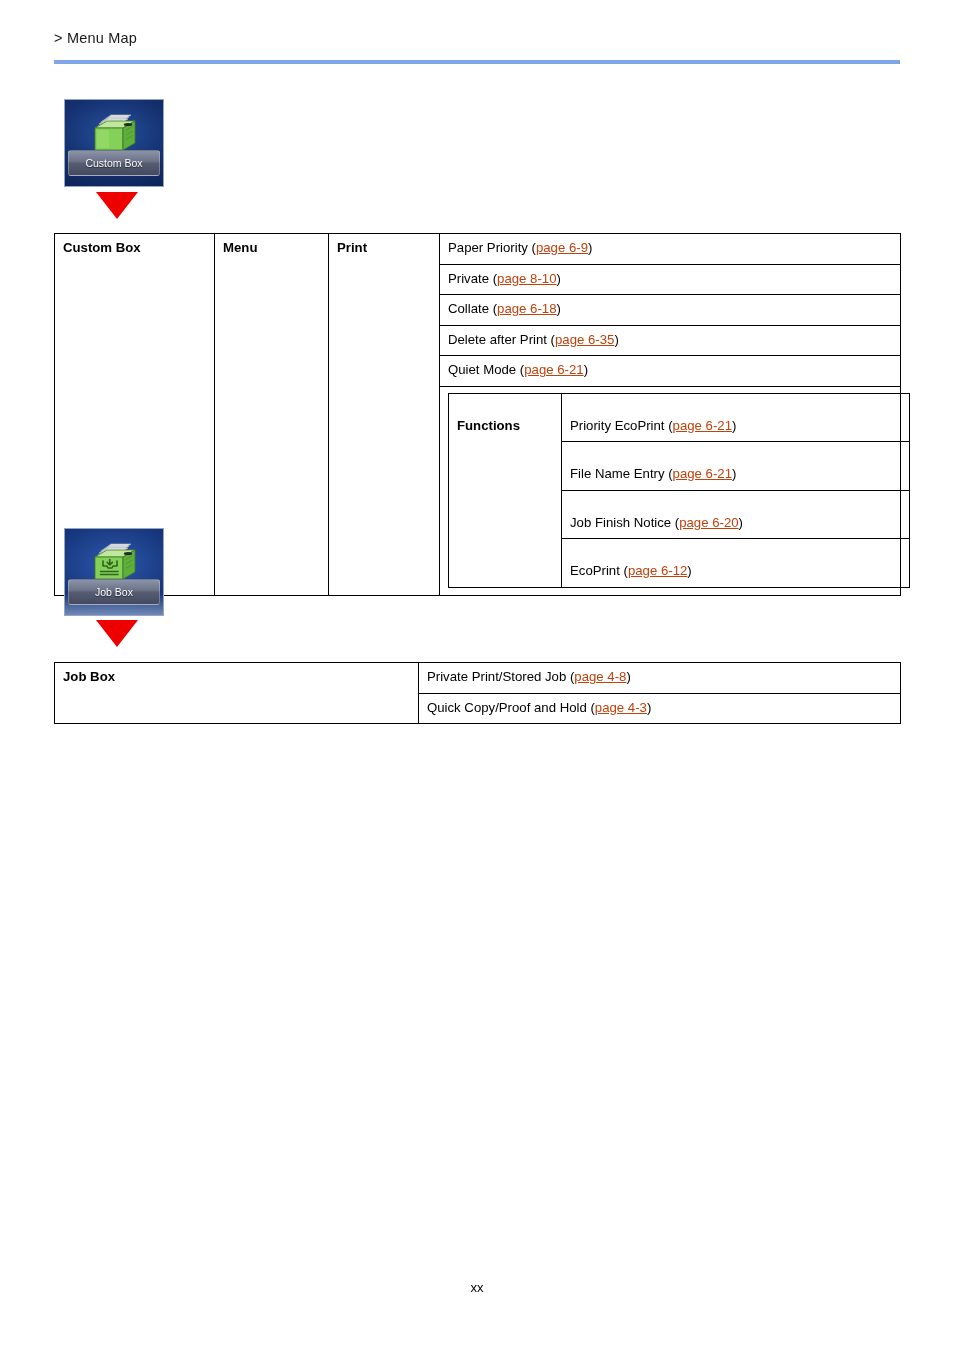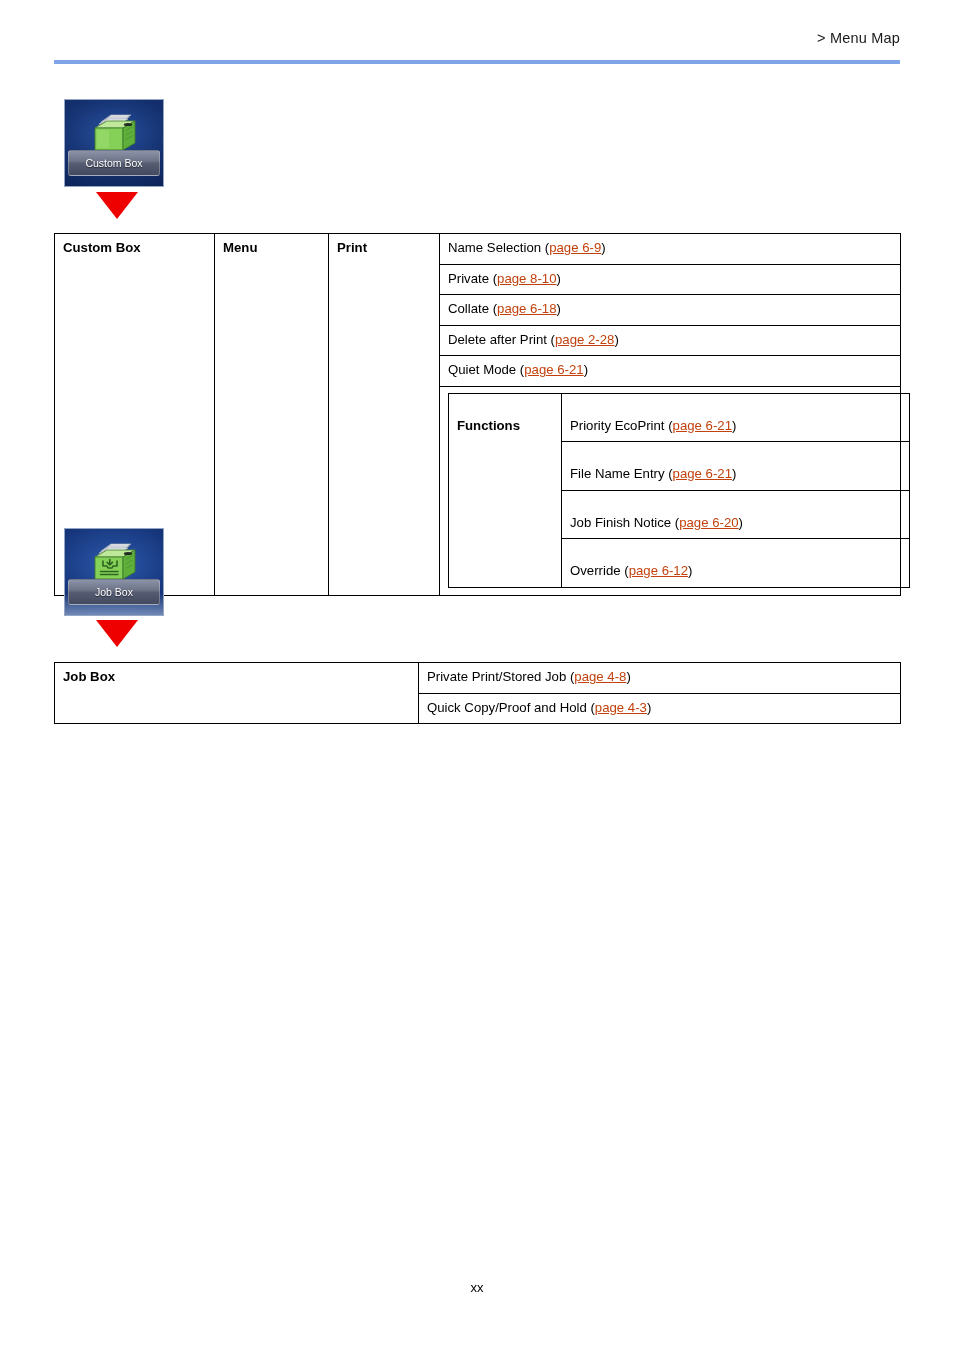--- a/index.html
+++ b/index.html
@@ -21,21 +21,20 @@
     position: absolute;
     left: 54px;
     top: 30px;
     width: 846px;
   }
   .breadcrumb {
     font-size: 14.5px;
     color: #1a1a1a;
     letter-spacing: 0.2px;
     white-space: nowrap;
-    text-align: right;
   }
   .header-rule {
     position: absolute;
     left: 54px;
     top: 60px;
     width: 846px;
     height: 4px;
     background: #7fa5e8;
   }
 
@@ -207,36 +206,36 @@
     <col style="width:114px">
     <col style="width:111px">
     <col style="width:461px">
   </colgroup>
   <tbody>
     <tr>
       <td class="shaded hdr" rowspan="6">Custom Box</td>
       <td class="shaded hdr" rowspan="6">Menu</td>
       <td class="shaded hdr" rowspan="6">Print</td>
       <td>
-        <span>Name Selection (</span><a class="page-link">page 6-9</a><span>)</span>
+        <span>Paper Priority (</span><a class="page-link">page 6-9</a><span>)</span>
       </td>
     </tr>
     <tr>
       <td>
         <span>Private (</span><a class="page-link">page 8-10</a><span>)</span>
       </td>
     </tr>
     <tr>
       <td>
         <span>Collate (</span><a class="page-link">page 6-18</a><span>)</span>
       </td>
     </tr>
     <tr>
       <td>
-        <span>Delete after Print (</span><a class="page-link">page 2-28</a><span>)</span>
+        <span>Delete after Print (</span><a class="page-link">page 6-35</a><span>)</span>
       </td>
     </tr>
     <tr>
       <td>
         <span>Quiet Mode (</span><a class="page-link">page 6-21</a><span>)</span>
       </td>
     </tr>
     <tr>
       <td class="nested">
         <table class="sub-table">
@@ -256,21 +255,21 @@
                 <span>File Name Entry (</span><a class="page-link">page 6-21</a><span>)</span>
               </td>
             </tr>
             <tr>
               <td>
                 <span>Job Finish Notice (</span><a class="page-link">page 6-20</a><span>)</span>
               </td>
             </tr>
             <tr>
               <td>
-                <span>Override (</span><a class="page-link">page 6-12</a><span>)</span>
+                <span>EcoPrint (</span><a class="page-link">page 6-12</a><span>)</span>
               </td>
             </tr>
           </tbody>
         </table>
       </td>
     </tr>
   </tbody>
 </table>
 
 <div class="icon-tile" style="left:64px; top:528px;">

